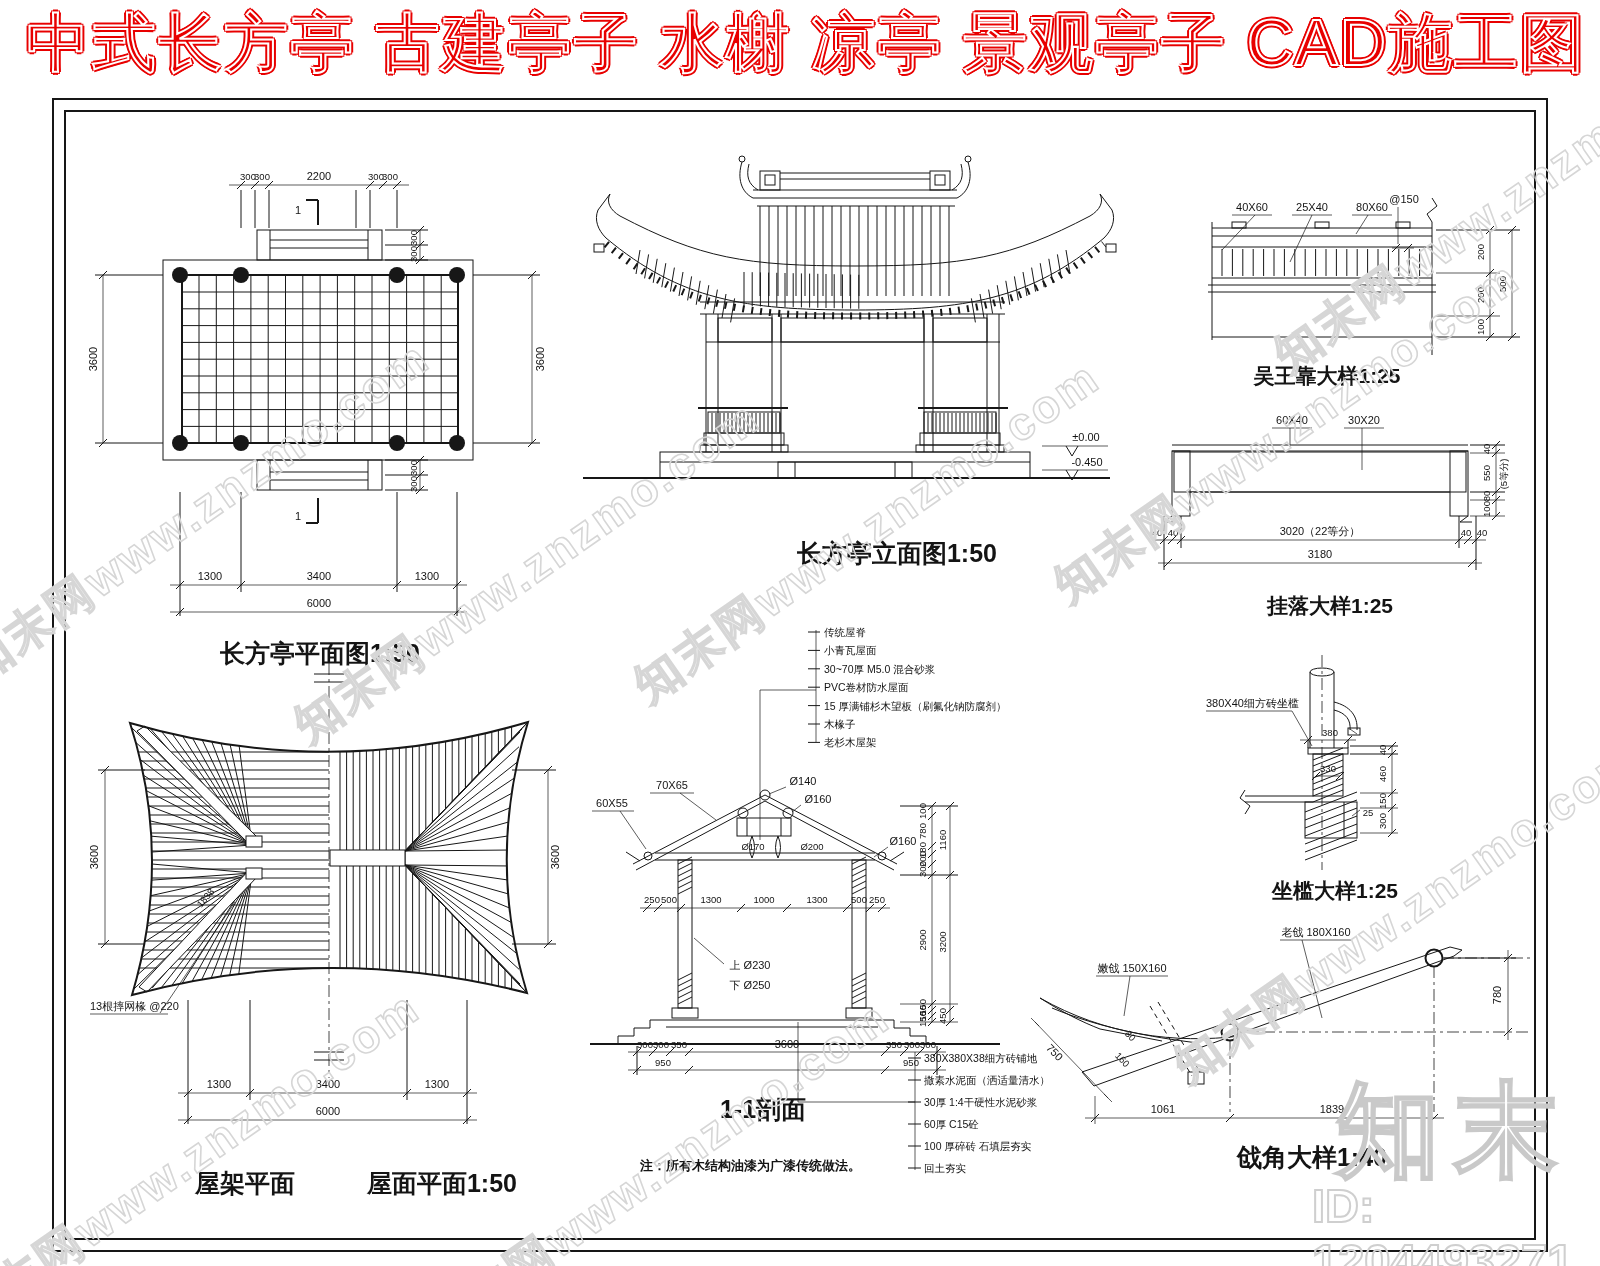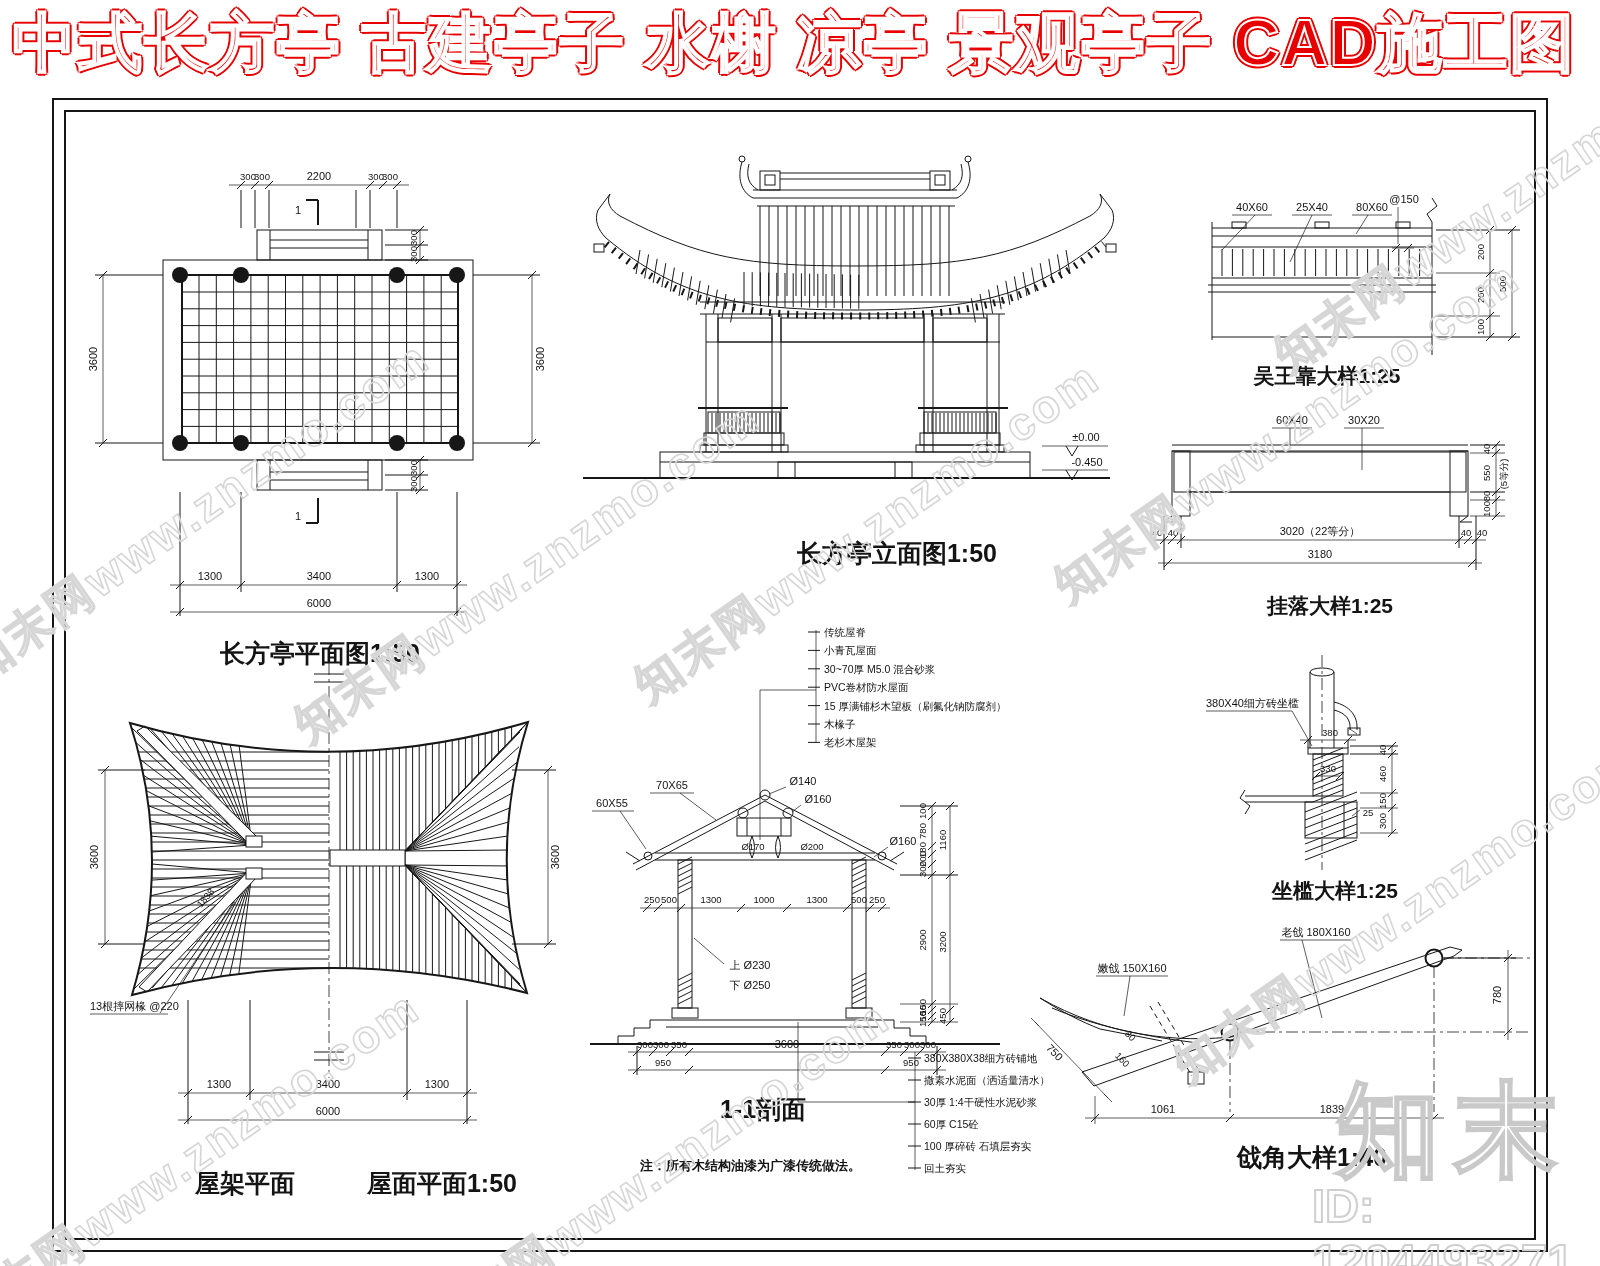--- a/index.html
+++ b/index.html
@@ -1,19 +1,19 @@
 <!DOCTYPE html>
 <html><head>
 <meta charset="utf-8">
 <style>
   html,body{margin:0;padding:0}
   body{width:1600px;height:1266px;background:#fff;position:relative;overflow:hidden;
        font-family:"Liberation Sans",sans-serif}
-  .banner{position:absolute;left:0;top:0;width:1588px;text-align:center;
-    font-size:64px;font-weight:bold;letter-spacing:2px;color:#e80000;
+  .banner{position:absolute;left:12px;top:0;width:1588px;text-align:center;
+    font-size:64px;font-weight:normal;letter-spacing:2px;color:#e80000;
     -webkit-text-stroke:2px #ffffff;
     text-shadow:3px 0 #e80000,-3px 0 #e80000,0 3px #e80000,0 -3px #e80000,
       2px 2px #e80000,-2px -2px #e80000,2px -2px #e80000,-2px 2px #e80000;}
   .frame-outer{position:absolute;left:52px;top:98px;width:1492px;height:1150px;border:2px solid #161616}
   .frame-inner{position:absolute;left:64px;top:110px;width:1468px;height:1126px;border:2px solid #161616}
   .wm{position:absolute;white-space:nowrap;font-size:46px;font-weight:bold;letter-spacing:3px;
       color:transparent;-webkit-text-stroke:1.6px #d6d6d6;transform:rotate(-35deg);
       transform-origin:0 50%;pointer-events:none;z-index:5}
   .logo{position:absolute;left:1336px;top:1062px;font-size:104px;font-weight:bold;letter-spacing:14px;
       color:transparent;-webkit-text-stroke:2px #c9c9c9;z-index:6}

